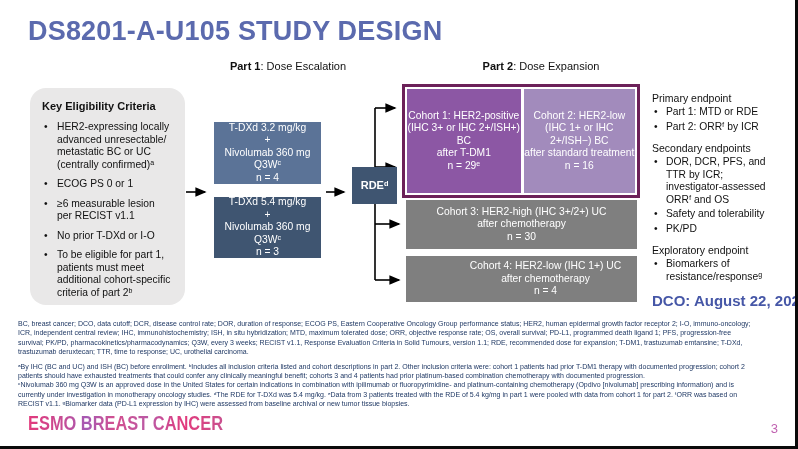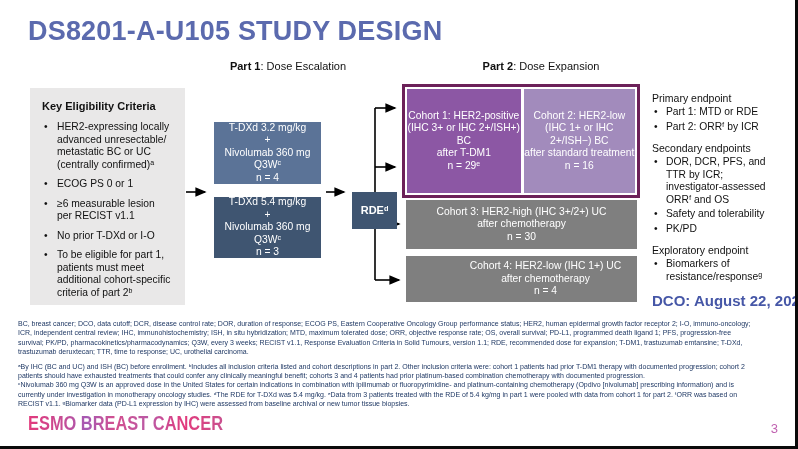--- a/index.html
+++ b/index.html
@@ -6,40 +6,40 @@
   *{box-sizing:border-box;}
   body{font-family:"Liberation Sans","DejaVu Sans",sans-serif;}
   .slide{position:relative;width:798px;height:449px;background:#fff;overflow:hidden;
          border-right:3px solid #0a0a0a;border-bottom:3px solid #0a0a0a;}
 
   .title{position:absolute;left:28px;top:16px;font-size:27px;font-weight:bold;
          color:#5B6AAE;letter-spacing:.2px;margin:0;}
 
   
   .elig{position:absolute;left:30px;top:88px;width:155px;height:217px;
-        background:#E9E8E8;padding:12px 8px 0 12px;}
+        background:#E9E8E8;padding:12px 8px 0 12px;border-radius:16px;}
   .elig-title{font-size:11px;font-weight:bold;color:#111;margin-bottom:9px;}
   .blist{list-style:none;margin:0;padding:0;}
   .blist li{position:relative;padding-left:15px;font-size:10.3px;line-height:12.5px;
         color:#111;margin-bottom:7px;white-space:pre-line;}
   .blist li::before{content:"\2022";position:absolute;left:2px;top:0;}
 
   
   .part-label{position:absolute;top:60px;font-size:11px;color:#111;white-space:nowrap;
         transform:translateX(-50%);padding-left:40px;}
   .part-label b{font-weight:bold;}
   .p1{left:268px;} .p2{left:521px;}
 
   
   .fbox{position:absolute;display:flex;flex-direction:column;align-items:center;
         justify-content:center;text-align:center;color:#fff;font-size:10.3px;
         line-height:12.6px;white-space:pre-line;}
   .dose1{left:214px;top:122px;width:107px;height:62px;background:#5B7397;}
   .dose2{left:214px;top:197px;width:107px;height:61px;background:#3F5571;}
-  .rde{left:352px;top:192px;width:45px;height:37px;background:#3F5571;
+  .rde{left:352px;top:167px;width:45px;height:37px;background:#3F5571;
        font-weight:bold;font-size:11px;}
 
   
   .cohort-frame{position:absolute;left:402px;top:84px;width:238px;height:114px;
         border:3px solid #6C2159;background:#fff;padding:2px;display:flex;
         flex-direction:row;gap:3px;}
   .cohort{display:flex;flex-direction:column;align-items:center;justify-content:center;
         text-align:center;color:#fff;font-size:10.3px;line-height:12.6px;white-space:pre-line;}
   .c1{flex:51;background:#8C57A4;}
   .c2{flex:50;background:#A28BBC;}

